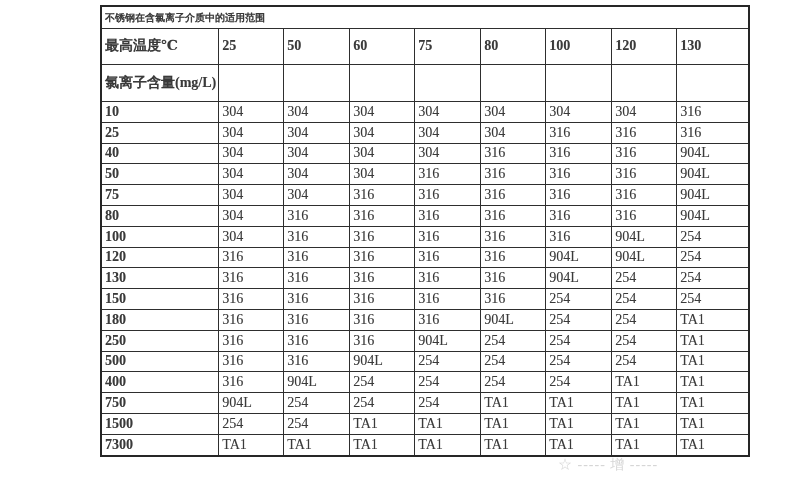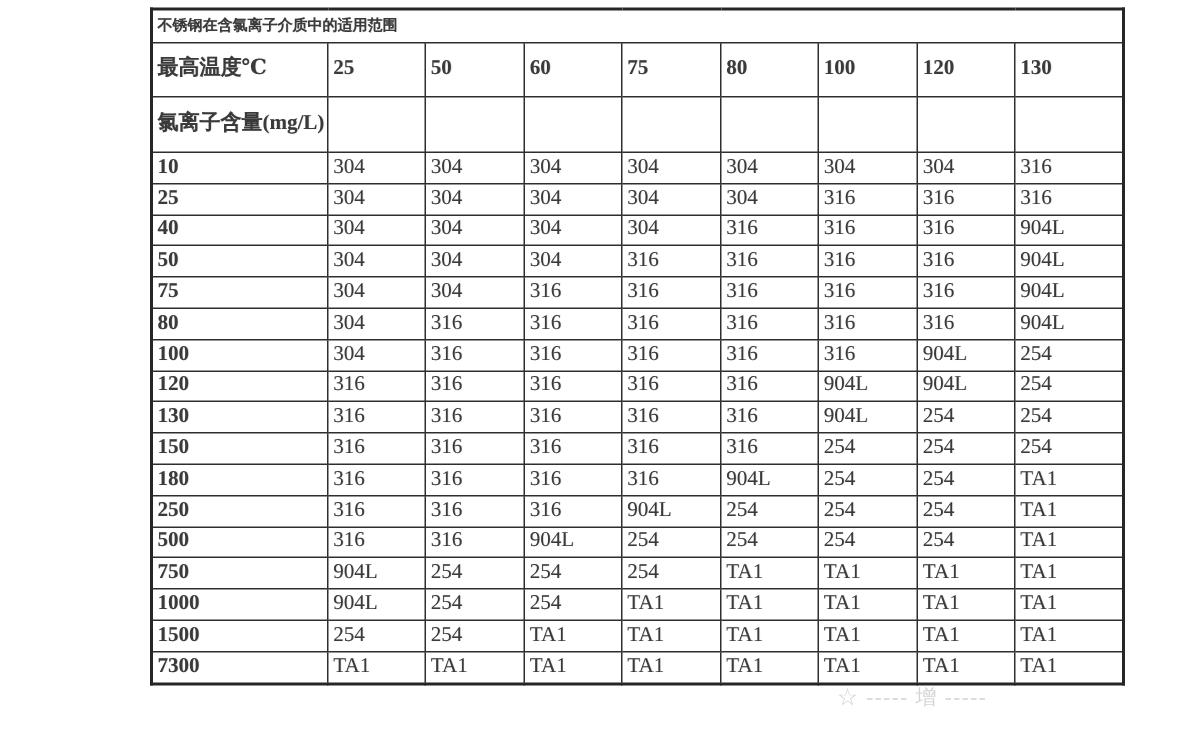--- a/index.html
+++ b/index.html
@@ -243,36 +243,36 @@
           <td>316</td>
           <td>316</td>
           <td>904L</td>
           <td>254</td>
           <td>254</td>
           <td>254</td>
           <td>254</td>
           <td>TA1</td>
         </tr>
         <tr class="r-data">
+          <td class="rowhead">400</td>
+          <td>316</td>
+          <td>904L</td>
+          <td>254</td>
+          <td>254</td>
+          <td>254</td>
+          <td>254</td>
+          <td>TA1</td>
+          <td>TA1</td>
+        </tr>
+        <tr class="r-data">
           <td class="rowhead">750</td>
           <td>904L</td>
           <td>254</td>
           <td>254</td>
           <td>254</td>
-          <td>TA1</td>
-          <td>TA1</td>
-          <td>TA1</td>
-          <td>TA1</td>
-        </tr>
-        <tr class="r-data">
-          <td class="rowhead">1000</td>
-          <td>904L</td>
-          <td>254</td>
-          <td>254</td>
-          <td>TA1</td>
           <td>TA1</td>
           <td>TA1</td>
           <td>TA1</td>
           <td>TA1</td>
         </tr>
         <tr class="r-data">
           <td class="rowhead">1500</td>
           <td>254</td>
           <td>254</td>
           <td>TA1</td>

